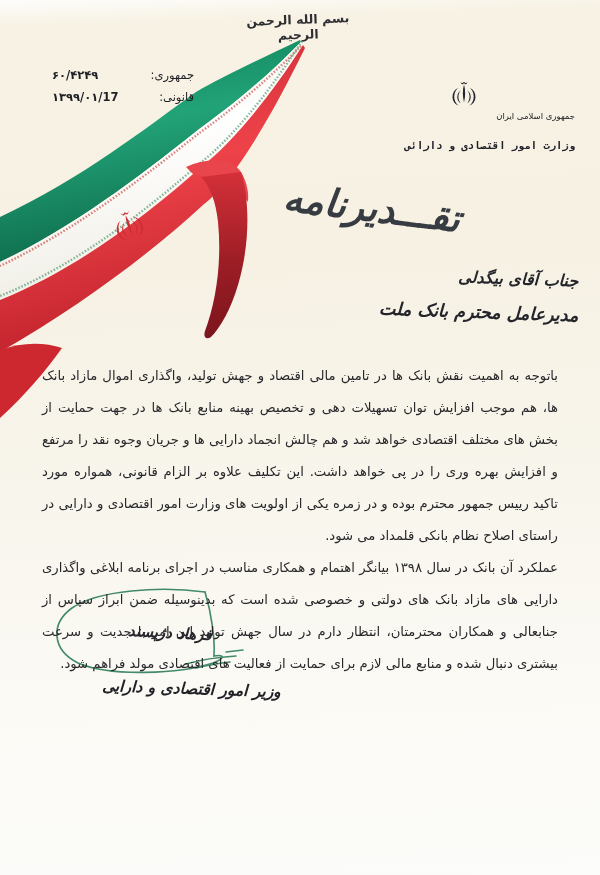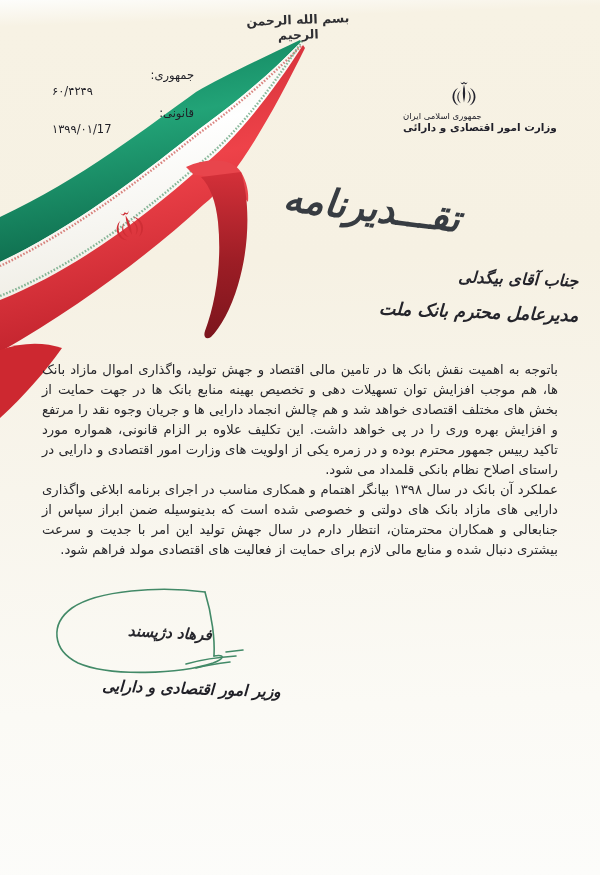--- a/index.html
+++ b/index.html
@@ -9,35 +9,35 @@
     font-family:"DejaVu Sans",sans-serif;color:#27272b;
   }
   .bg-art{position:absolute;left:0;top:0;width:600px;height:875px;}
   .bismillah{
     position:absolute;left:228px;top:12px;width:140px;text-align:center;
     font-size:12.5px;font-weight:bold;color:#2f2f33;transform:rotate(-2deg);
     direction:rtl;
   }
   .ref{position:absolute;left:52px;top:68px;width:142px;direction:rtl;font-size:11.5px;color:#1f1f26;}
   .ref-row{display:flex;justify-content:space-between;margin-bottom:8px;}
-  .ref-row .val{letter-spacing:.5px;font-weight:normal;margin-top:16px;}
-  .org{position:absolute;left:403px;top:80px;width:172px;text-align:left;color:#20202a;}
+  .ref-row .val{letter-spacing:.5px;font-weight:bold;}
+  .org{position:absolute;left:403px;top:80px;width:172px;text-align:right;color:#20202a;}
   .org-emblem{height:30px;}
   .org-gov{font-size:8.5px;margin-top:1px;}
-  .org-ministry{font-size:10.5px;margin-top:0;font-weight:bold;}
+  .org-ministry{font-size:10.5px;margin-top:18px;font-weight:bold;font-family:Liberation Mono, monospace;}
   .title{
     position:absolute;left:246px;top:184px;width:215px;direction:rtl;white-space:nowrap;
     font-size:38px;font-weight:bold;font-style:italic;color:#373c42;transform:rotate(7deg);
   }
   .addressee{position:absolute;right:22px;top:268px;text-align:right;direction:rtl;color:#24242b;}
   .addr1{font-size:16px;font-weight:bold;font-style:italic;transform:rotate(2deg);}
   .addr2{font-size:17.5px;font-weight:bold;font-style:italic;transform:rotate(2deg);margin-top:15px;}
   .body-text{
     position:absolute;left:42px;top:360px;width:516px;direction:rtl;text-align:justify;
-    font-size:13.2px;line-height:20px;color:#27272b;
+    font-size:13.2px;line-height:32px;color:#27272b;
   }
   .body-text p{margin:0;}
   .sig-name{
     position:absolute;left:128px;top:624px;direction:rtl;
     font-size:15px;font-weight:bold;font-style:italic;color:#26262c;transform:rotate(3deg);
   }
   .sig-title{
     position:absolute;left:102px;top:680px;direction:rtl;
     font-size:15.5px;font-weight:bold;font-style:italic;color:#1f1f26;transform:rotate(2deg);
   }

